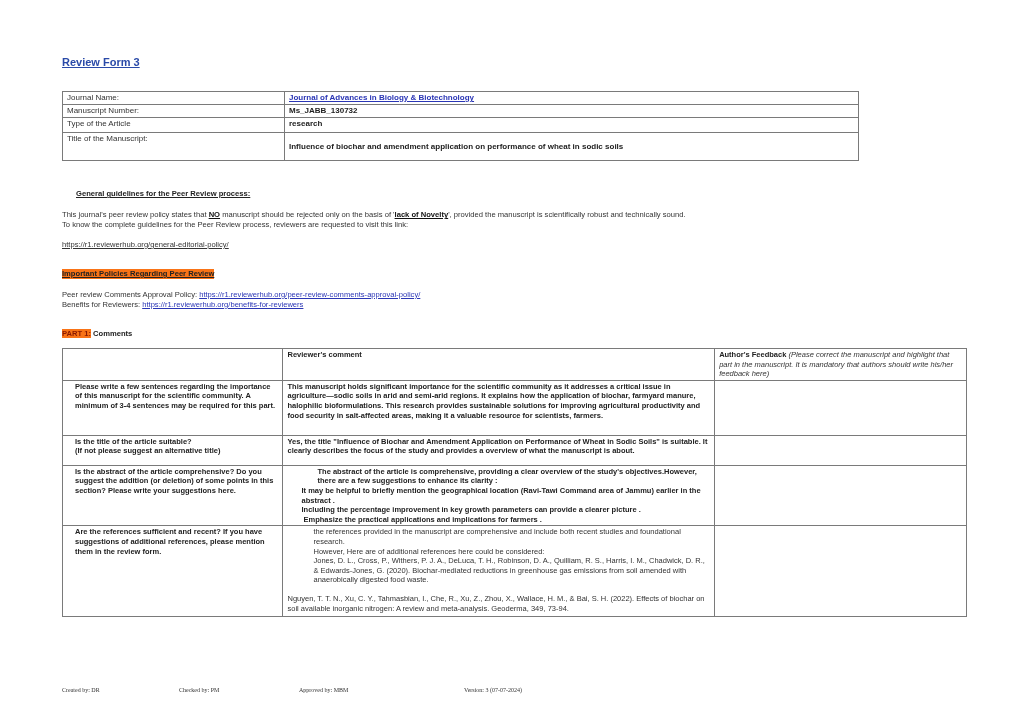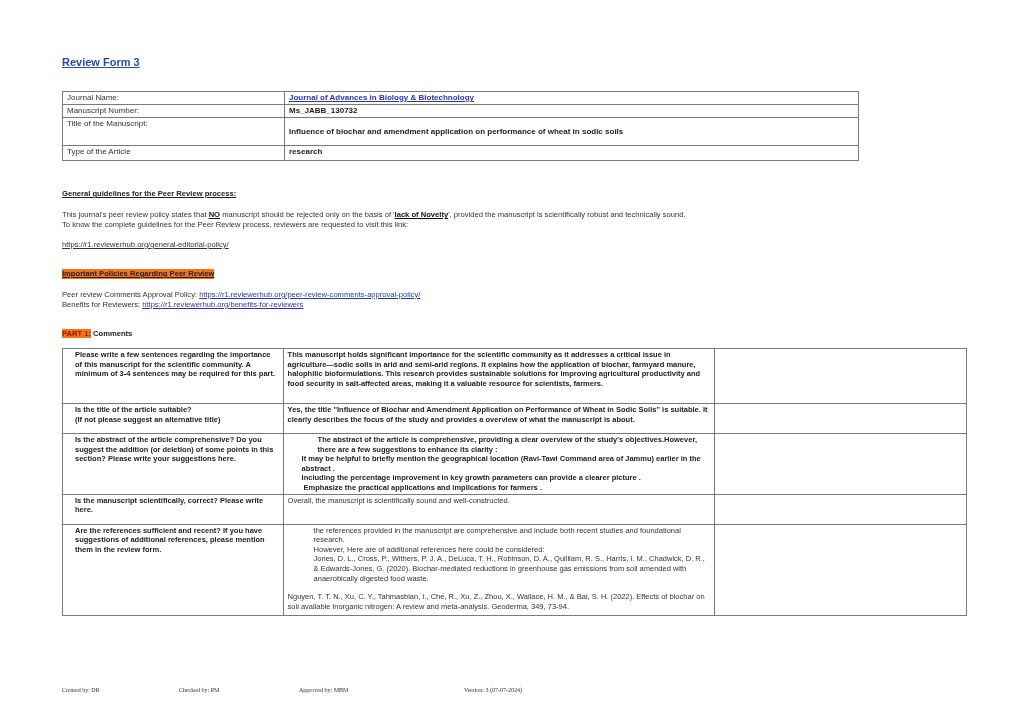--- a/index.html
+++ b/index.html
@@ -32,32 +32,32 @@
 <table class="info">
   <tbody>
       <tr style="height:12px">
     <td class="k">Journal Name:</td>
     <td class="v"><a>Journal of Advances in Biology &amp; Biotechnology</a></td>
   </tr>
   <tr style="height:13px">
     <td class="k">Manuscript Number:</td>
     <td class="v">Ms_JABB_130732</td>
   </tr>
+  <tr style="height:15px">
+    <td class="k">Type of the Article</td>
+    <td class="v">research</td>
+  </tr>
   <tr style="height:28px">
     <td class="k">Title of the Manuscript:</td>
     <td class="v" style="vertical-align:middle;">Influence of biochar and amendment application on performance of wheat in sodic soils</td>
   </tr>
-  <tr style="height:15px">
-    <td class="k">Type of the Article</td>
-    <td class="v">research</td>
-  </tr>
 </tbody>
   </table>
 
-<div class="abs para bold" style="left:62px; top:189px; color:#222; text-decoration:underline;">General guidelines for the Peer Review process:</div>
+<div class="abs para bold" style="left:76px; top:189px; color:#222; text-decoration:underline;">General guidelines for the Peer Review process:</div>
 
 <div class="abs para" style="left:62px; top:210px; width:920px;">
   <span>This journal's peer review policy states that </span><span class="bold" style="text-decoration:underline;color:#111;">NO</span><span> manuscript should be rejected only on the basis of '</span><span class="bold" style="text-decoration:underline;color:#111;">lack of Novelty</span><span>', provided the manuscript is scientifically robust and technically sound.</span><br>
   <span>To know the complete guidelines for the Peer Review process, reviewers are requested to visit this link:</span>
 </div>
 
 <a class="abs para link" style="left:62px; top:240px;">https://r1.reviewerhub.org/general-editorial-policy/</a>
 
 <div class="abs para bold hl" style="left:62px; top:269px; color:#222; text-decoration:underline;">Important Policies Regarding Peer Review</div>
 
@@ -65,20 +65,25 @@
   <span>Peer review Comments Approval Policy: </span><a class="link">https://r1.reviewerhub.org/peer-review-comments-approval-policy/</a><br>
   <span>Benefits for Reviewers: </span><a class="link">https://r1.reviewerhub.org/benefits-for-reviewers</a>
 </div>
 
 <div class="abs para bold" style="left:62px; top:329px; color:#222;">
   <span class="hl" style="color:#8a1a00;">PART  1:</span><span> Comments</span>
 </div>
 
 <table class="cmt">
   <tbody>
+      <tr style="height:30px">
+    <td class="q"></td>
+    <td class="r bold">Reviewer's comment</td>
+    <td class="f"><span class="bold">Author's Feedback</span><i style="color:#333;"> (Please correct the manuscript and highlight that part in the manuscript. It is mandatory that authors should write his/her feedback here)</i></td>
+  </tr>
   <tr style="height:55px">
     <td class="q">Please write a few sentences regarding the importance of this manuscript for the scientific community. A minimum of 3-4 sentences may be required for this part.</td>
     <td class="r bold">This manuscript holds significant importance for the scientific community as it addresses a critical issue in agriculture—sodic soils in arid and semi-arid regions. It explains how the application of biochar, farmyard manure, halophilic bioformulations. This research provides sustainable solutions for improving agricultural productivity and food security in salt-affected areas, making it a valuable resource for scientists, farmers.</td>
     <td class="f"></td>
   </tr>
   <tr style="height:30px">
     <td class="q" style="white-space:pre-line;">Is the title of the article suitable?
 (If not please suggest an alternative title)</td>
     <td class="r bold">Yes, the title "Influence of Biochar and Amendment Application on Performance of Wheat in Sodic Soils" is suitable. It clearly describes the focus of the study and provides a overview of what the manuscript is about.</td>
     <td class="f"></td>
@@ -86,25 +91,20 @@
   <tr style="height:60px">
     <td class="q">Is the abstract of the article comprehensive? Do you suggest the addition (or deletion) of some points in this section? Please write your suggestions here.</td>
     <td class="r bold" style="padding-left:12px;">
       <span style="display:block;padding-left:6px;margin-left:16px;">The abstract of the article is  comprehensive, providing a clear overview of the study's objectives.However, there are a few suggestions to enhance its clarity :</span>
       <span style="display:block;padding-left:6px;">It may be helpful to briefly mention the geographical location (Ravi-Tawi Command area of Jammu) earlier in the abstract .</span>
       <span style="display:block;padding-left:6px;">Including the percentage improvement in key growth parameters can provide a clearer picture .</span>
       <span style="display:block;padding-left:8px;">Emphasize the practical applications and implications for farmers .</span>
     </td>
     <td class="f"></td>
   </tr>
-  <tr style="height:30px">
-    <td class="q">Is the manuscript scientifically, correct? Please write here.</td>
-    <td class="r" style="color:#333;">Overall, the manuscript is scientifically sound and well-constructed.</td>
-    <td class="f"></td>
-  </tr>
   <tr style="height:91px">
     <td class="q">Are the references sufficient and recent? If you have suggestions of additional references, please mention them in the review form.</td>
     <td class="r" style="color:#333;">
       <span style="display:block;padding-left:26px;">the references provided in the manuscript are comprehensive and include both recent studies and foundational research.</span>
       <span style="display:block;padding-left:26px;">However, Here are of additional references here could be considered:</span>
       <span style="display:block;padding-left:26px;">Jones, D. L., Cross, P., Withers, P. J. A., DeLuca, T. H., Robinson, D. A., Quilliam, R. S., Harris, I. M., Chadwick, D. R., &amp; Edwards-Jones, G. (2020). Biochar-mediated reductions in greenhouse gas emissions from soil amended with anaerobically digested food waste.</span>
       <span style="display:block;margin-top:9px;">Nguyen, T. T. N., Xu, C. Y., Tahmasbian, I., Che, R., Xu, Z., Zhou, X., Wallace, H. M., &amp; Bai, S. H. (2022). Effects of biochar on soil available inorganic nitrogen: A review and meta-analysis. Geoderma, 349, 73-94.</span>
     </td>
     <td class="f"></td>
   </tr>

